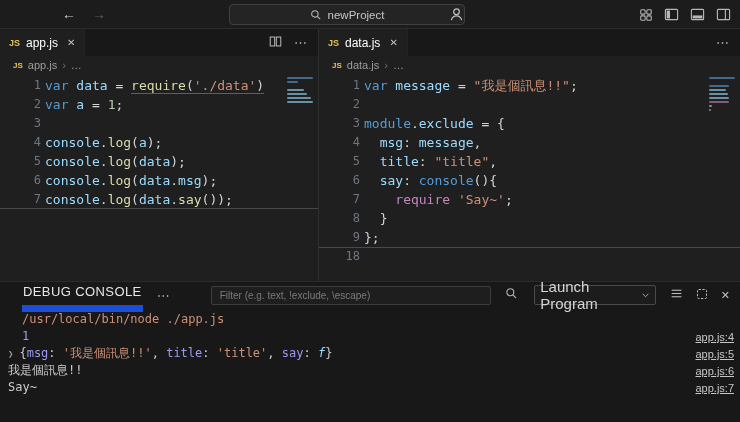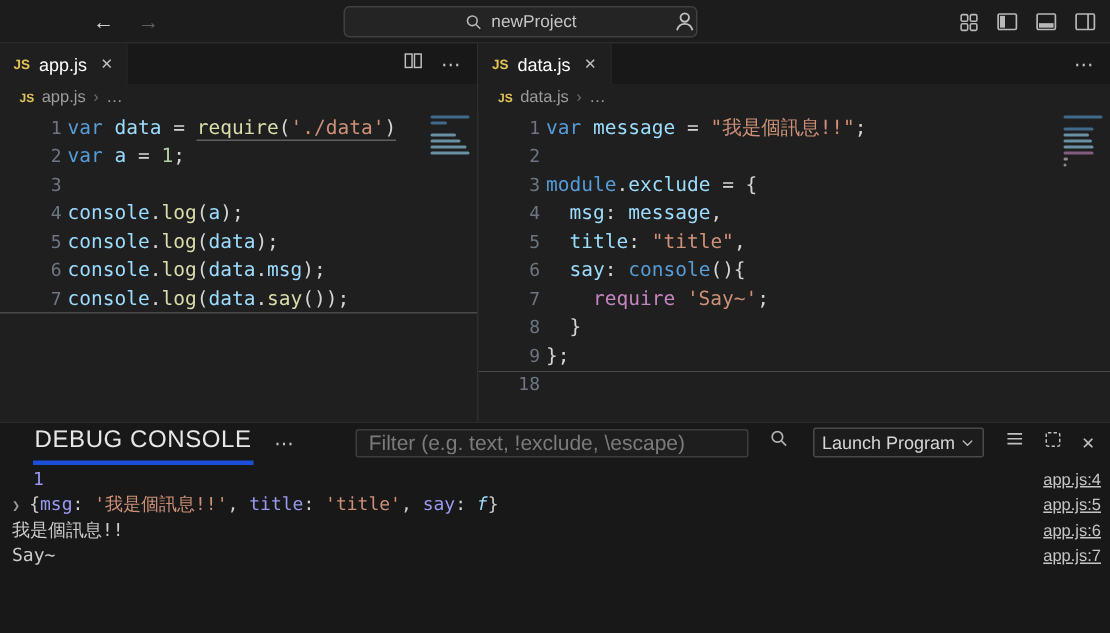--- a/index.html
+++ b/index.html
@@ -40,27 +40,27 @@
   .ltext{margin-left:4px;}
   .cur-bottom{box-shadow:inset 0 -1px 0 #4a4a4a;}
   .cur-top{box-shadow:inset 0 1px 0 #4a4a4a;}
   .u{border-bottom:1px solid #5f5f5f;}
   .minimap{position:absolute;top:3px;right:3px;width:30px;}
   .mm-line{height:2px;margin:0 0 2px 2px;border-radius:1px;opacity:.6;}
 
   
   .panel{flex:1;background:#181818;border-top:1px solid #2b2b2b;display:flex;flex-direction:column;}
   .panel-header{height:26px;flex:0 0 26px;display:flex;align-items:center;padding:0 10px 0 22px;gap:14px;}
-  .panel-tab{font-size:16px;letter-spacing:.4px;color:#e7e7e7;height:100%;display:flex;align-items:center;
-    border-bottom:3px solid #1d4ed8;padding:0 1px;cursor:pointer;white-space:nowrap;}
+  .panel-tab{font-size:13px;letter-spacing:.4px;color:#e7e7e7;height:100%;display:flex;align-items:center;
+    border-bottom:7px solid #1d4ed8;padding:0 1px;cursor:pointer;white-space:nowrap;}
   .filter-input{margin-left:26px;width:302px;height:17px;background:#1e1e1e;border:1px solid #3d3d3d;border-radius:2px;
-    font-size:14px;color:#ccc;padding:0 8px;font-family:"Liberation Sans",sans-serif;outline:none;}
+    font-size:10px;color:#ccc;padding:0 8px;font-family:"Liberation Sans",sans-serif;outline:none;}
   .filter-input::placeholder{color:#7b7b7b;}
   .launch-select{margin-left:2px;width:126px;height:18px;border:1px solid #4a4a4a;background:#1c1c1c;border-radius:2px;
-    display:flex;align-items:center;justify-content:space-between;padding:0 5px;font-size:12px;color:#d6d6d6;cursor:pointer;}
+    display:flex;align-items:center;justify-content:space-between;padding:0 5px;font-size:15px;color:#d6d6d6;cursor:pointer;}
   .header-icons{margin-left:auto;display:flex;gap:13px;align-items:center;color:#c0c0c0;}
   .panel-close{font-size:11px;color:#c0c0c0;cursor:pointer;}
   .console{flex:1;font-family:"DejaVu Sans Mono",monospace;font-size:12px;padding-top:3px;overflow:hidden;}
   .con-line{position:relative;height:17px;line-height:17px;padding-left:8px;padding-right:64px;white-space:pre;}
   .con-line.ind{padding-left:22px;}
   .chev{color:#9a9a9a;font-size:9px;margin-right:6px;display:inline-block;cursor:pointer;}
   .src-link{position:absolute;right:6px;top:1px;color:#c6c6c6;text-decoration:underline;font-size:11px;
     font-family:"Liberation Sans",sans-serif;cursor:pointer;}
   .ital{font-style:italic;}
 </style>
@@ -238,20 +238,21 @@
         </span>
         <span>
           <svg width="12" height="12" viewBox="0 0 16 16">
             <rect x="2" y="2" width="12" height="12" rx="1.5" fill="none" stroke="#c0c0c0" stroke-width="1.3" stroke-dasharray="3 2"></rect>
           </svg>
         </span>
         <span class="panel-close">✕</span>
       </div>
     </div>
     <div class="console" id="console-out">
+        <div class="con-line ind"><span><span style="color: rgb(206, 145, 120);">/usr/local/bin/node ./app.js</span></span></div>
         <div class="con-line ind"><span><span style="color: rgb(154, 154, 242);">1</span></span><a class="src-link">app.js:4</a></div>
         <div class="con-line"><span class="chev">❯</span><span><span style="color: rgb(204, 204, 204);">{</span><span style="color: rgb(154, 154, 242);">msg</span><span style="color: rgb(204, 204, 204);">: </span><span style="color: rgb(206, 145, 120);">'我是個訊息!!'</span><span style="color: rgb(204, 204, 204);">, </span><span style="color: rgb(154, 154, 242);">title</span><span style="color: rgb(204, 204, 204);">: </span><span style="color: rgb(206, 145, 120);">'title'</span><span style="color: rgb(204, 204, 204);">, </span><span style="color: rgb(154, 154, 242);">say</span><span style="color: rgb(204, 204, 204);">: </span><span class="ital" style="color: rgb(156, 220, 254);">f</span><span style="color: rgb(204, 204, 204);">}</span></span><a class="src-link">app.js:5</a></div>
         <div class="con-line"><span><span style="color: rgb(204, 204, 204);">我是個訊息!!</span></span><a class="src-link">app.js:6</a></div>
         <div class="con-line"><span><span style="color: rgb(204, 204, 204);">Say~</span></span><a class="src-link">app.js:7</a></div>
       </div>
   </div>
 
 </div>
 
 </body></html>

